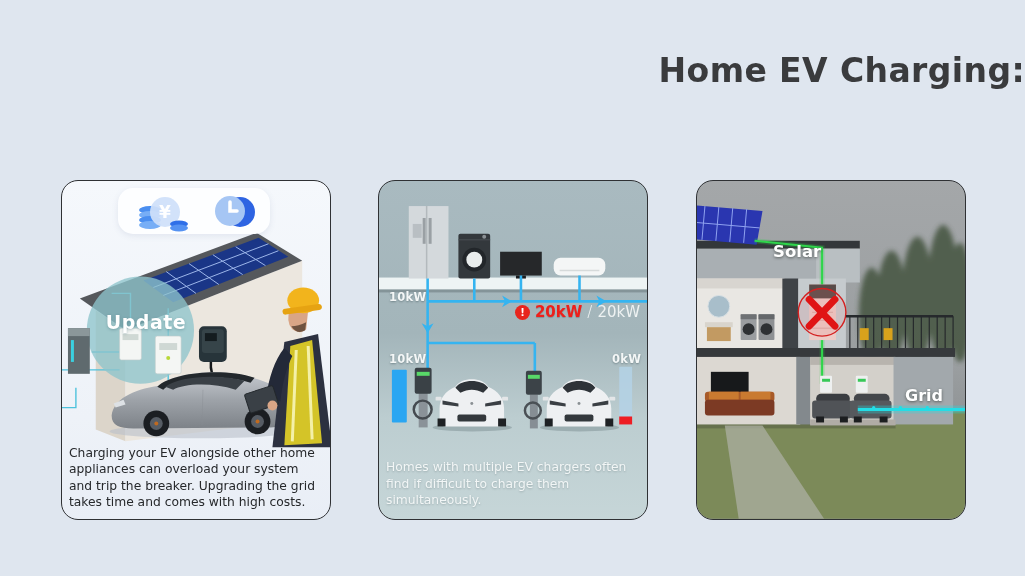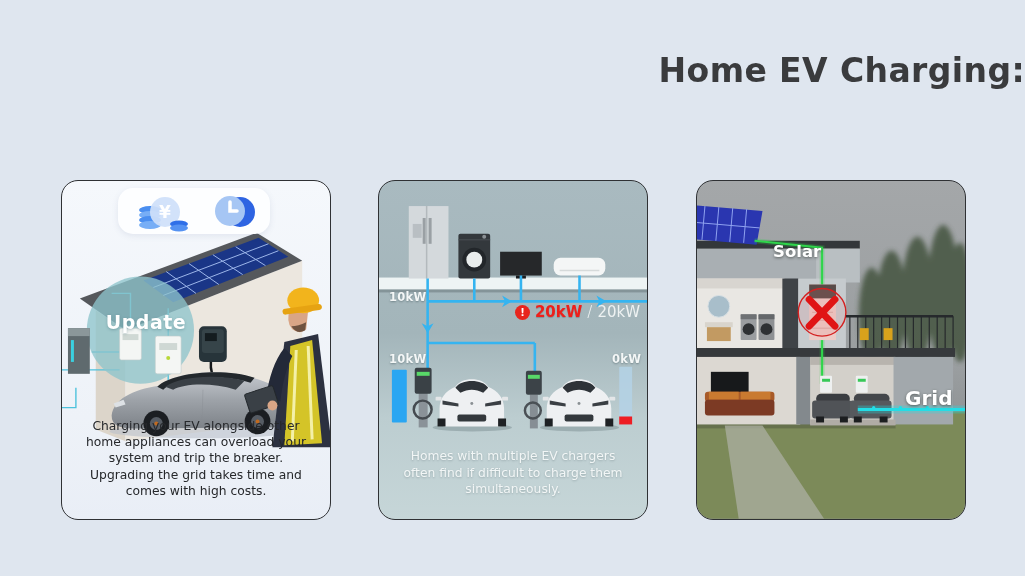--- a/index.html
+++ b/index.html
@@ -9,21 +9,21 @@
   .title{position:absolute;top:46px;left:0;width:100%;text-align:right;
          color:#3a3b3d;font-weight:bold;font-size:33px;line-height:49px;letter-spacing:.4px;}
   
   .card{position:absolute;top:180px;width:270px;height:340px;border:1.5px solid #2f3134;
         border-radius:17px;overflow:hidden;box-sizing:border-box;}
   .card1{left:61px;background:linear-gradient(180deg,#f5f8fc 0%,#eef2f8 70%,#e9eef6 100%);}
   .card2{left:378px;background:linear-gradient(180deg,#a9bac0 0%,#a3b5ba 45%,#bccdd0 70%,#c6d6d8 100%);}
   .card3{left:696px;background:linear-gradient(180deg,#a4a7a9 0%,#9a9ea0 55%,#909496 70%);}
   .scene{position:absolute;inset:0;width:100%;height:100%;}
   
-  .caption{position:absolute;left:7px;right:7px;margin:11px;text-align:center;
+  .caption{position:absolute;left:7px;right:7px;margin:0;
            font-size:12.3px;line-height:1.32;font-weight:500;}
   .cap1{bottom:9px;color:#26282b;}
   .cap2{bottom:11px;color:#f2f6f6;text-shadow:0 1px 2px rgba(40,60,65,.25);}
   .cap3{bottom:9px;color:#fbfdfb;text-shadow:0 1px 2px rgba(30,40,25,.45);}
   
   .pill{position:absolute;left:56px;top:7px;width:152px;height:46px;background:#fdfeff;
         border-radius:15px;box-shadow:0 2px 6px rgba(90,110,150,.12);}
   .update-label{position:absolute;left:36px;top:130px;width:96px;text-align:center;
         color:#fff;font-weight:bold;font-size:19px;letter-spacing:.5px;
         text-shadow:0 1px 3px rgba(40,90,100,.35);}
@@ -35,21 +35,21 @@
   .p2-c2{left:233px;top:171px;}
   .badge-row{position:absolute;right:7px;top:122px;display:flex;align-items:center;gap:5px;}
   .alert-dot{width:15px;height:15px;border-radius:50%;background:#e8251d;color:#fff;
              font-size:10px;font-weight:bold;line-height:15px;text-align:center;}
   .used{color:#ef1f1a;font-size:15px;font-weight:bold;text-shadow:0 1px 1px rgba(0,0,0,.2);}
   .sep{color:#f2f5f5;font-size:15px;font-weight:300;}
   .total{color:#eef2f2;font-size:15px;font-weight:500;}
   
   .p3-lbl{position:absolute;color:#fff;font-weight:600;text-shadow:0 1px 3px rgba(20,25,20,.55);}
   .p3-solar{left:76px;top:37px;font-size:16.5px;margin-top:24px;}
-  .p3-grid{left:208px;top:205px;font-size:20px;}
+  .p3-grid{left:208px;top:205px;font-size:16px;}
   .p3-warning{position:absolute;left:152px;top:118px;width:104px;color:#fff;
               font-size:10.3px;line-height:1.38;text-shadow:0 1px 2px rgba(20,25,20,.6);}
 </style>
 </head>
 <body>
 
 <div class="canvas">
 
   <div class="title">
     <div>Home EV Charging:</div>

